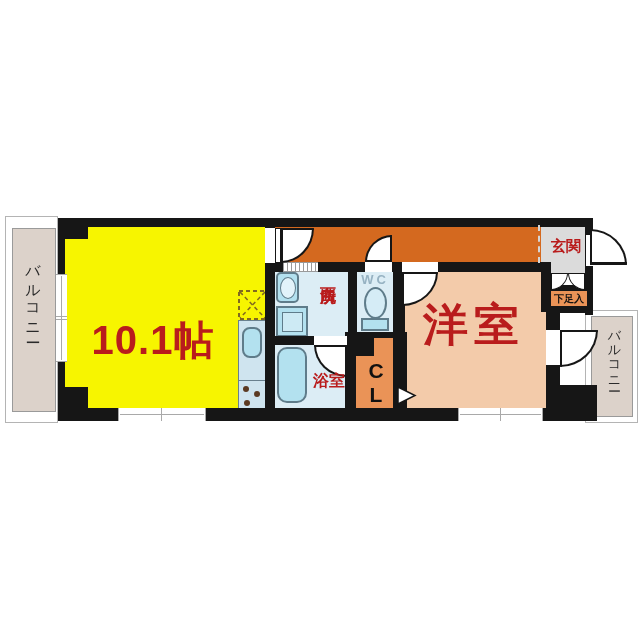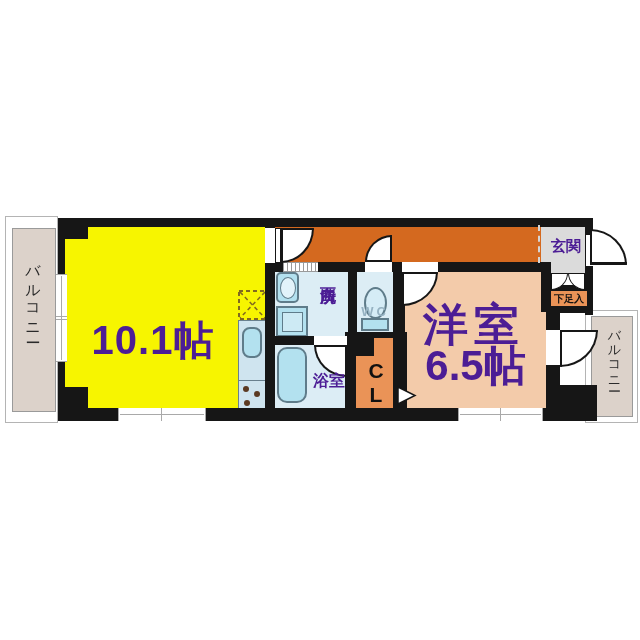--- a/index.html
+++ b/index.html
@@ -3,21 +3,21 @@
 <meta charset="utf-8">
 <style>
   html,body{margin:0;padding:0;background:#ffffff;}
   #stage{position:relative;width:640px;height:640px;background:#fff;overflow:hidden;
          font-family:"Liberation Sans","DejaVu Sans",sans-serif;}
   .abs{position:absolute;}
   .fill{position:absolute;}
   .wall{position:absolute;background:var(--wall);}
   .gap{position:absolute;background:#ffffff;}
   .door{position:absolute;background:#ffffff;border:2px solid var(--wall);box-sizing:border-box;}
-  .lbl{position:absolute;color:#4c1d95;font-weight:bold;white-space:nowrap;}
+  .lbl{position:absolute;color:#b91c1c;font-weight:bold;white-space:nowrap;}
   .vtext{writing-mode:vertical-rl;text-orientation:upright;}
   .center{display:flex;align-items:center;justify-content:center;text-align:center;}
   .fixture{position:absolute;background:var(--fixture-blue);border:2px solid var(--fixture-border);box-sizing:border-box;}
   .balc-outer{position:absolute;background:#fff;border:1px solid #b4b4b4;box-sizing:border-box;}
   .balc-inner{position:absolute;background:var(--balcony-beige);border:1px solid #9a9a9a;box-sizing:border-box;}
   .window{position:absolute;background:#fff;}
   .wline{position:absolute;background:#a9a9a9;}
   .dot{position:absolute;width:6px;height:6px;border-radius:50%;background:#5c3a22;}
 </style>
 </head>
@@ -125,25 +125,24 @@
   <div class="door" style="left:568px;top:273px;width:17px;height:17px;border-width:1.5px;border-radius:0 0 0 100%;"></div>
   <svg class="abs" style="left:396px;top:385px;" width="21" height="21">
     <polygon points="2,2 2,19 19,10.5" fill="#ffffff" stroke="#161616" stroke-width="1.5"></polygon>
   </svg>
 
   <div class="abs" style="left:538px;top:225px;width:0;height:38px;border-left:2px dashed #d6d6d6;"></div>
 
   <div class="lbl center" style="left:58px;top:318px;width:190px;height:44px;font-size:40px;letter-spacing:1px;">10.1帖</div>
 
   <div class="lbl center" style="left:400px;top:301px;width:148px;height:48px;font-size:45px;letter-spacing:6px;">洋室</div>
-  <div class="lbl center" style="left:398px;top:343px;width:155px;height:46px;font-size:42px;">6.5帖</div>
 
   <div class="lbl vtext" style="left:317px;top:275px;height:54px;font-size:16px;">洗面所</div>
   <div class="lbl center" style="left:306px;top:372px;width:46px;height:18px;font-size:16px;">浴室</div>
-  <div class="lbl center" style="left:352px;top:271px;width:46px;height:16px;font-size:13px;letter-spacing:3px;color:var(--wc-label-gray);margin-top:32px;">WC</div>
+  <div class="lbl center" style="left:352px;top:271px;width:46px;height:16px;font-size:13px;letter-spacing:3px;color:var(--wc-label-gray);">WC</div>
 
   <div class="abs center" style="left:358px;top:358px;width:36px;height:50px;flex-direction:column;color:#111;font-weight:bold;font-size:21px;line-height:24px;">
     <span>C</span>
     <span>L</span>
   </div>
 
   <div class="lbl center" style="left:543px;top:238px;width:46px;height:17px;font-size:15px;">玄関</div>
   <div class="abs center" style="left:550px;top:290px;width:38px;height:17px;background:var(--closet-orange);border:1.5px solid #161616;box-sizing:border-box;color:#111;font-weight:bold;font-size:10px;">下足入</div>
 
 </div>

